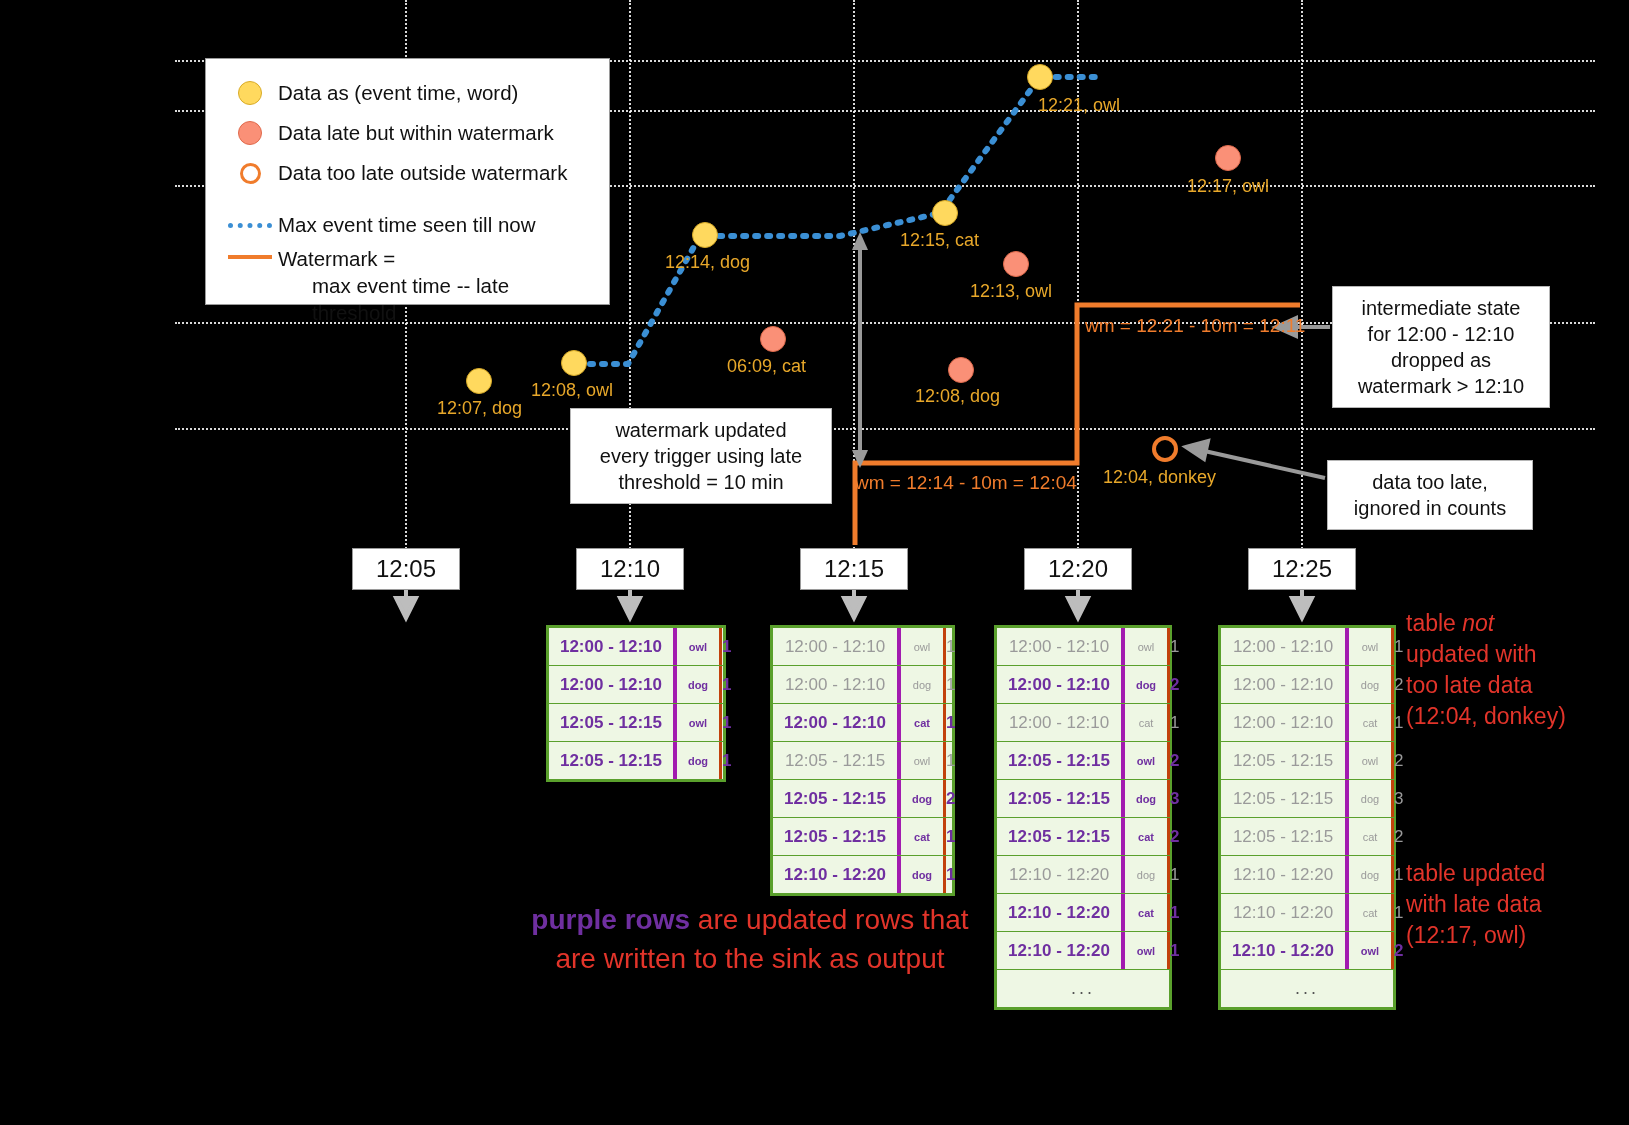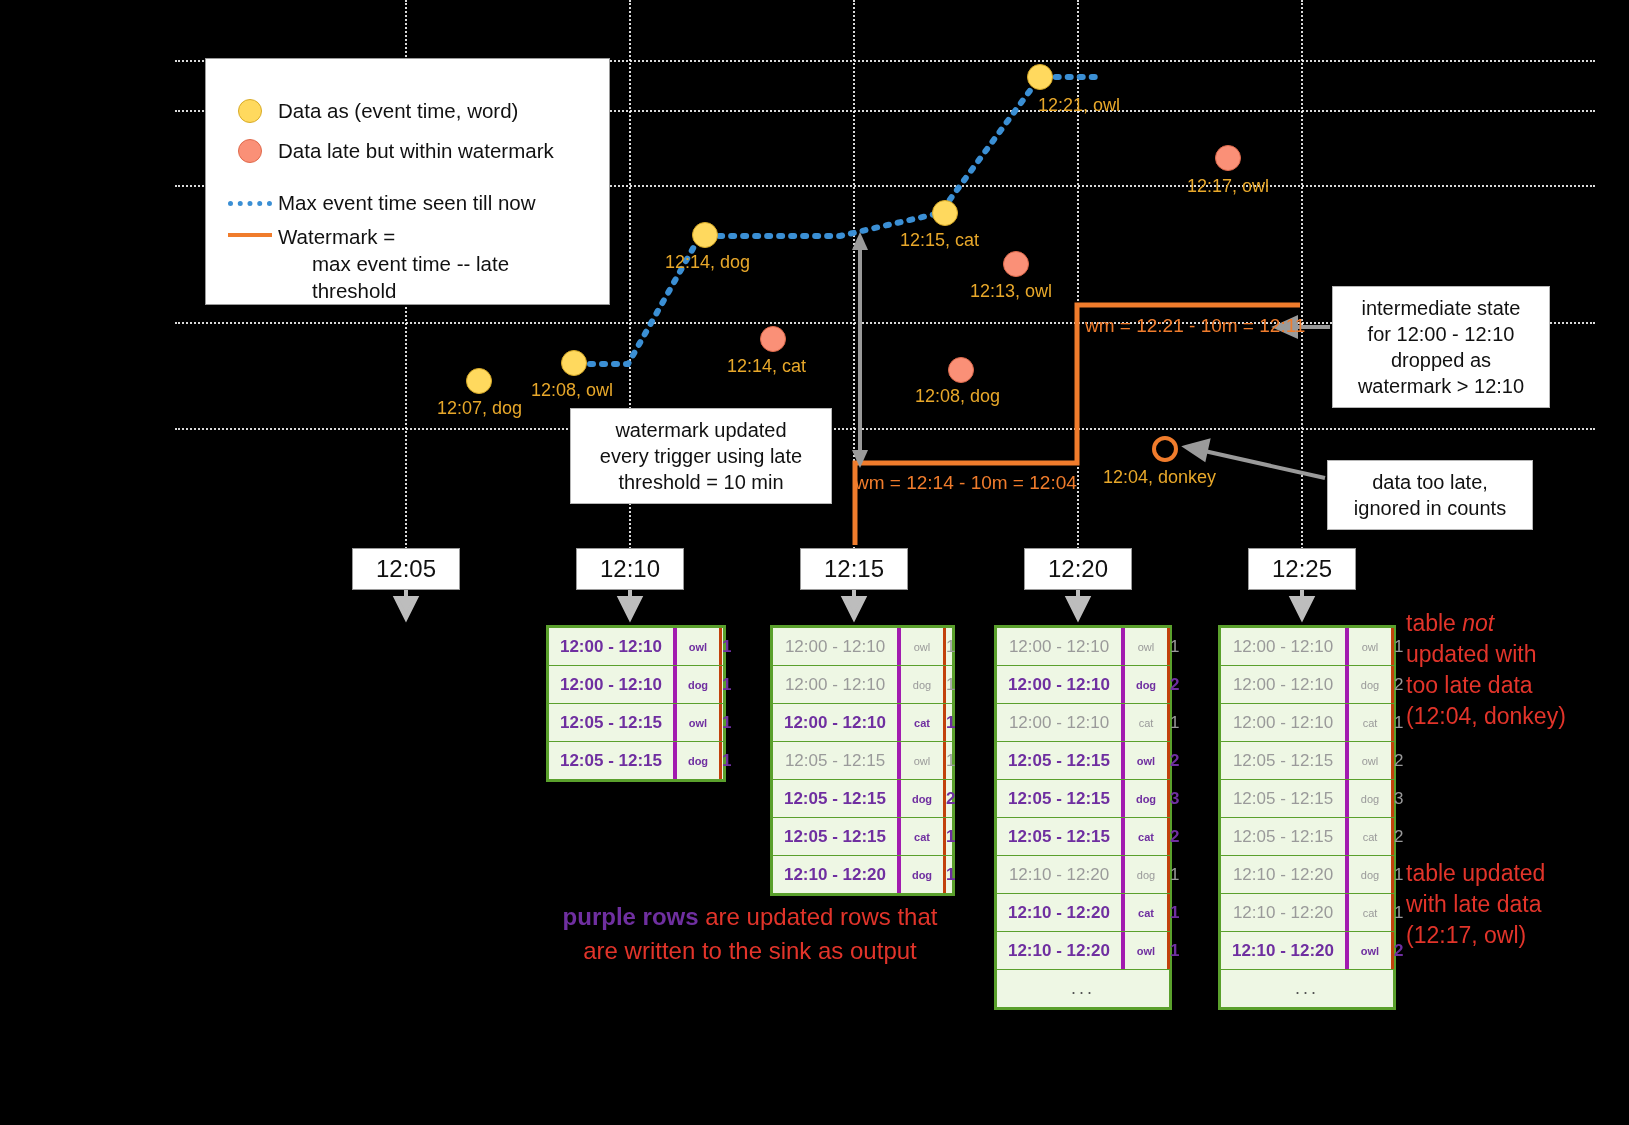--- a/index.html
+++ b/index.html
@@ -33,21 +33,21 @@
   
   #legend {
     position: absolute;
     left: 205px;
     top: 58px;
     width: 405px;
     height: 247px;
     background: #ffffff;
     border: 1px solid #9a9a9a;
     box-sizing: border-box;
-    padding: 32px 16px;
+    padding: 14px 16px;
   }
   .lg-row {
     display: flex;
     align-items: center;
     height: 40px;
   }
   .lg-mark {
     width: 56px;
     display: flex;
     align-items: center;
@@ -197,21 +197,21 @@
     color: #e2342a;
     font-size: 23px;
     line-height: 1.35;
     white-space: nowrap;
   }
   .red-note i { font-style: italic; }
 
   
   .purple-note {
     position: absolute;
-    font-size: 24px;
+    font-size: 28px;
     color: #e2342a;
     text-align: center;
     line-height: 1.4;
     white-space: nowrap;
   }
   .purple-note .pp { color: #6f2fa0; font-weight: bold; }
 </style>
 </head>
 <body>
 
@@ -269,20 +269,26 @@
           <span class="dot-yellow"></span>
         </span>
       <span class="lg-text">Data as (event time, word)</span>
     </div>
     <div class="lg-row">
       <span class="lg-mark">
           <span class="dot-salmon"></span>
         </span>
       <span class="lg-text">Data late but within watermark</span>
     </div>
+    <div class="lg-row">
+      <span class="lg-mark">
+          <span class="dot-hollow"></span>
+        </span>
+      <span class="lg-text">Data too late outside watermark</span>
+    </div>
     <div class="lg-row" style="margin-top:12px;">
       <span class="lg-mark">
           <span class="line-dotted"></span>
         </span>
       <span class="lg-text">Max event time seen till now</span>
     </div>
     <div class="lg-row" style="height:auto; align-items:flex-start;">
       <span class="lg-mark" style="padding-top:10px;">
           <span class="line-solid"></span>
         </span>
@@ -302,21 +308,21 @@
   <div class="pt yellow" style="left:692px; top:222px;"></div>
   <div class="pt-label" style="left:665px; top:252px;">12:14, dog</div>
 
   <div class="pt yellow" style="left:932px; top:200px;"></div>
   <div class="pt-label" style="left:900px; top:230px;">12:15, cat</div>
 
   <div class="pt yellow" style="left:1027px; top:64px;"></div>
   <div class="pt-label" style="left:1038px; top:95px;">12:21, owl</div>
 
   <div class="pt salmon" style="left:760px; top:326px;"></div>
-  <div class="pt-label late" style="left:727px; top:356px;">12:14, cat</div>
+  <div class="pt-label late" style="left:727px; top:356px;">06:09, cat</div>
 
   <div class="pt salmon" style="left:1003px; top:251px;"></div>
   <div class="pt-label late" style="left:970px; top:281px;">12:13, owl</div>
 
   <div class="pt salmon" style="left:948px; top:357px;"></div>
   <div class="pt-label late" style="left:915px; top:386px;">12:08, dog</div>
 
   <div class="pt salmon" style="left:1215px; top:145px;"></div>
   <div class="pt-label late" style="left:1187px; top:176px;">12:17, owl</div>
 

